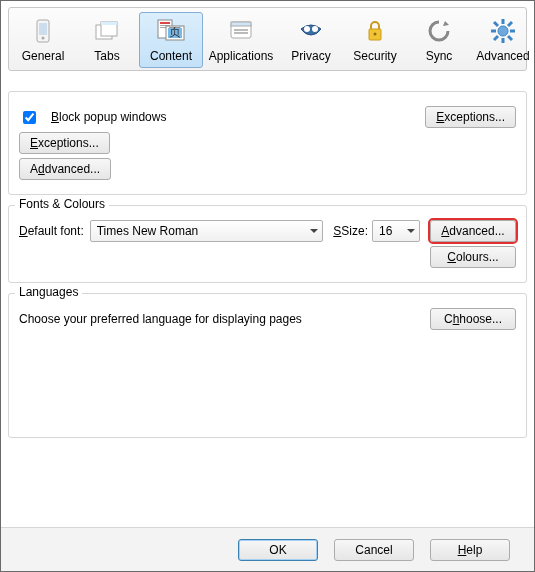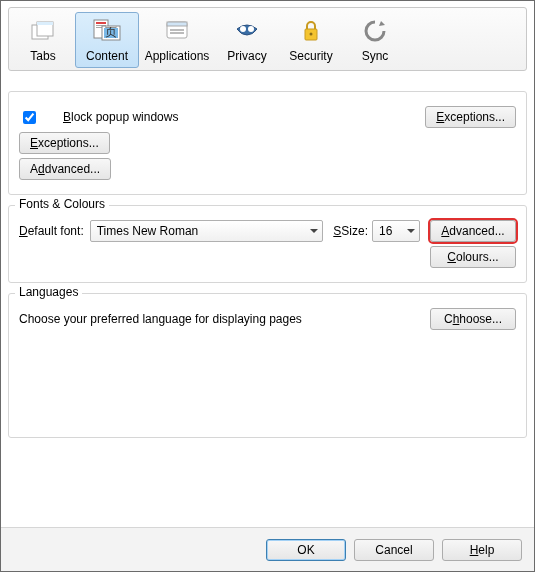--- a/index.html
+++ b/index.html
@@ -54,21 +54,21 @@
     border: 1px solid #d6d6d6; border-radius: 3px;
     margin-bottom: 10px; padding: 10px 10px 10px 10px;
     position: relative;
   }
   .group.untitled { padding-top: 10px; }
   .group-title {
     position: absolute; top: -9px; left: 6px; background: #fff;
     padding: 0 4px; color: #000000;
   }
   .row { display: flex; align-items: center; margin: 4px 0; }
-  .row .left { flex: 1; display: flex; align-items: center; gap: 24px; }
+  .row .left { flex: 1; display: flex; align-items: center; gap: 12px; }
   .row .right { }
   .chk { width: 13px; height: 13px; }
   .u { text-decoration: underline; }
   .btn {
     min-width: 86px; height: 22px; padding: 0 10px;
     background: linear-gradient(#f7f7f7, #e6e6e6);
     border: 1px solid #acacac; border-radius: 3px;
     cursor: default; display: inline-flex; align-items: center; justify-content: center;
   }
   .btn.default { border: 1px solid #3c7fb1; box-shadow: 0 0 0 1px #a3d1f5 inset; }
@@ -82,31 +82,41 @@
   .select .arrow {
     position: absolute; right: 4px; top: 50%; transform: translateY(-50%);
     border-left: 4px solid transparent; border-right: 4px solid transparent;
     border-top: 4px solid #444;
   }
   .lang-group { min-height: 145px; }
   .footer {
     position: absolute; bottom: 0; left: 0; right: 0; height: 44px;
     border-top: 1px solid #d6d6d6;
     display: flex; align-items: center; justify-content: flex-end;
-    padding-right: 12px; gap: 8px; background: #f3f3f3;
+    padding-right: 24px; gap: 16px; background: #f3f3f3;
   }
   .footer .btn { min-width: 80px; }
 </style>
 </head>
 <body>
 
 <div class="window">
 
 
   <div class="toolbar">
+    <div class="tbtn">
+      <div class="ticon">
+        <svg width="28" height="28" viewBox="0 0 28 28">
+            <rect x="8" y="3" width="12" height="22" rx="2" fill="#f5f5f5" stroke="#aaa"></rect>
+            <rect x="10" y="6" width="8" height="12" fill="#cde"></rect>
+            <circle cx="14" cy="21" r="1.5" fill="#aaa"></circle>
+          </svg>
+      </div>
+      <span class="tlabel">General</span>
+    </div>
     <div class="tbtn">
       <div class="ticon">
         <svg width="28" height="28" viewBox="0 0 28 28">
             <rect x="3" y="8" width="16" height="14" fill="#fff" stroke="#aaa"></rect>
             <rect x="8" y="5" width="16" height="14" fill="#fff" stroke="#aaa"></rect>
             <rect x="8" y="5" width="16" height="3" fill="#dbeefc"></rect>
           </svg>
       </div>
       <span class="tlabel">Tabs</span>
     </div>
@@ -157,20 +167,38 @@
     </div>
     <div class="tbtn">
       <div class="ticon">
         <svg width="28" height="28" viewBox="0 0 28 28">
             <path d="M14 5 a9 9 0 1 0 9 9" fill="none" stroke="#888" stroke-width="3"></path>
             <path d="M20 4 l4 4 -6 1 z" fill="#888"></path>
           </svg>
       </div>
       <span class="tlabel">Sync</span>
     </div>
+    <div class="tbtn">
+      <div class="ticon">
+        <svg width="28" height="28" viewBox="0 0 28 28">
+            <circle cx="14" cy="14" r="5" fill="#6fa8dc" stroke="#3d85c6"></circle>
+            <g stroke="#3d85c6" stroke-width="3">
+              <line x1="14" y1="2" x2="14" y2="7"></line>
+              <line x1="14" y1="21" x2="14" y2="26"></line>
+              <line x1="2" y1="14" x2="7" y2="14"></line>
+              <line x1="21" y1="14" x2="26" y2="14"></line>
+              <line x1="5" y1="5" x2="9" y2="9"></line>
+              <line x1="19" y1="19" x2="23" y2="23"></line>
+              <line x1="23" y1="5" x2="19" y2="9"></line>
+              <line x1="9" y1="19" x2="5" y2="23"></line>
+            </g>
+          </svg>
+      </div>
+      <span class="tlabel">Advanced</span>
+    </div>
   </div>
 
   <div class="content">
 
     <div class="group untitled">
       <div class="row">
         <div class="left">
           <input type="checkbox" class="chk" checked="" style="">
           <label><span class="u">B</span><span>lock popup windows</span></label>
         </div>

